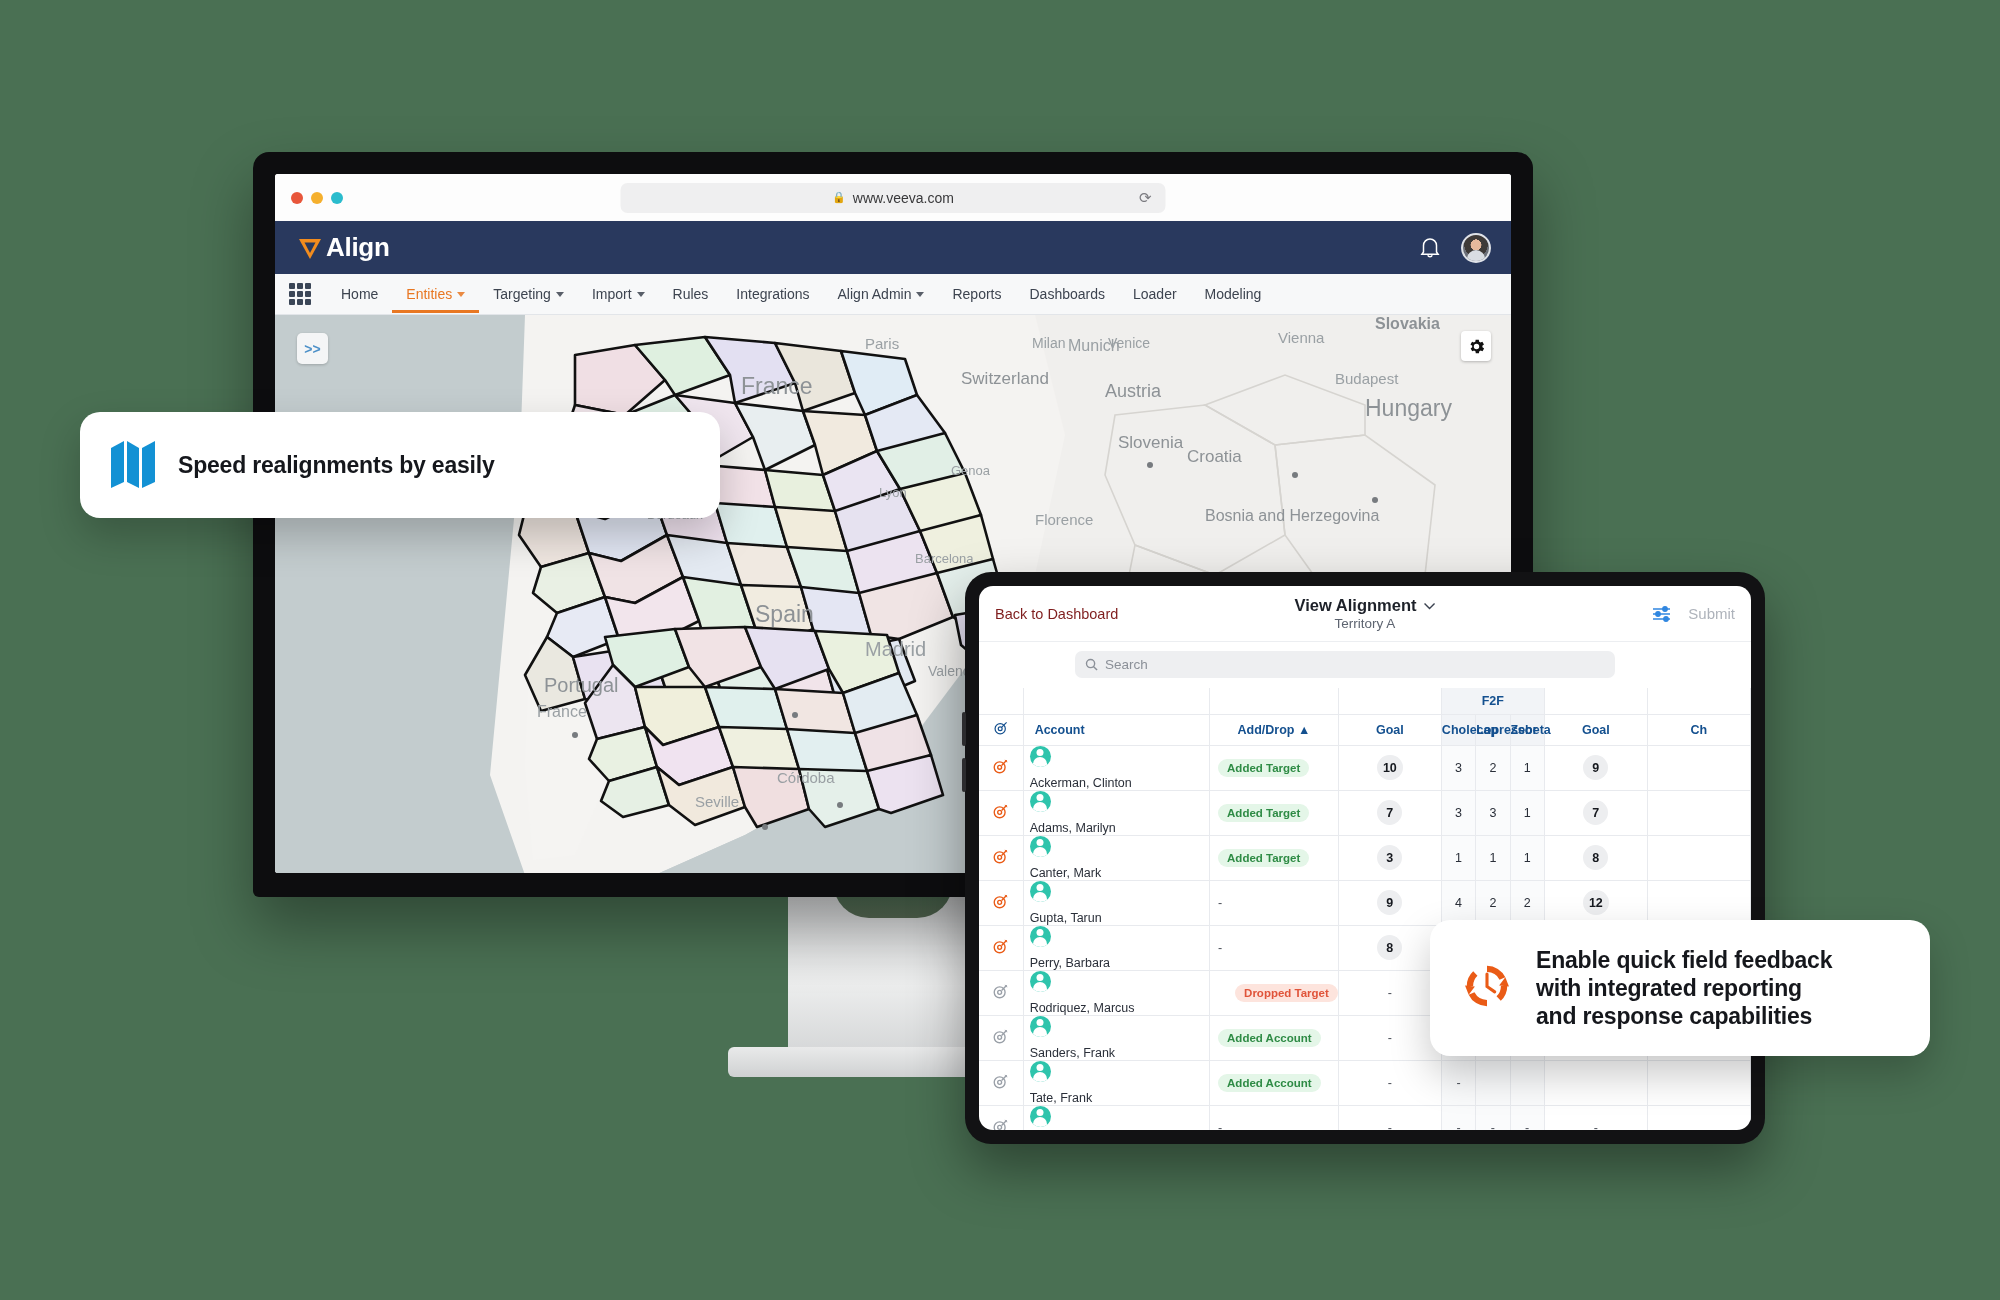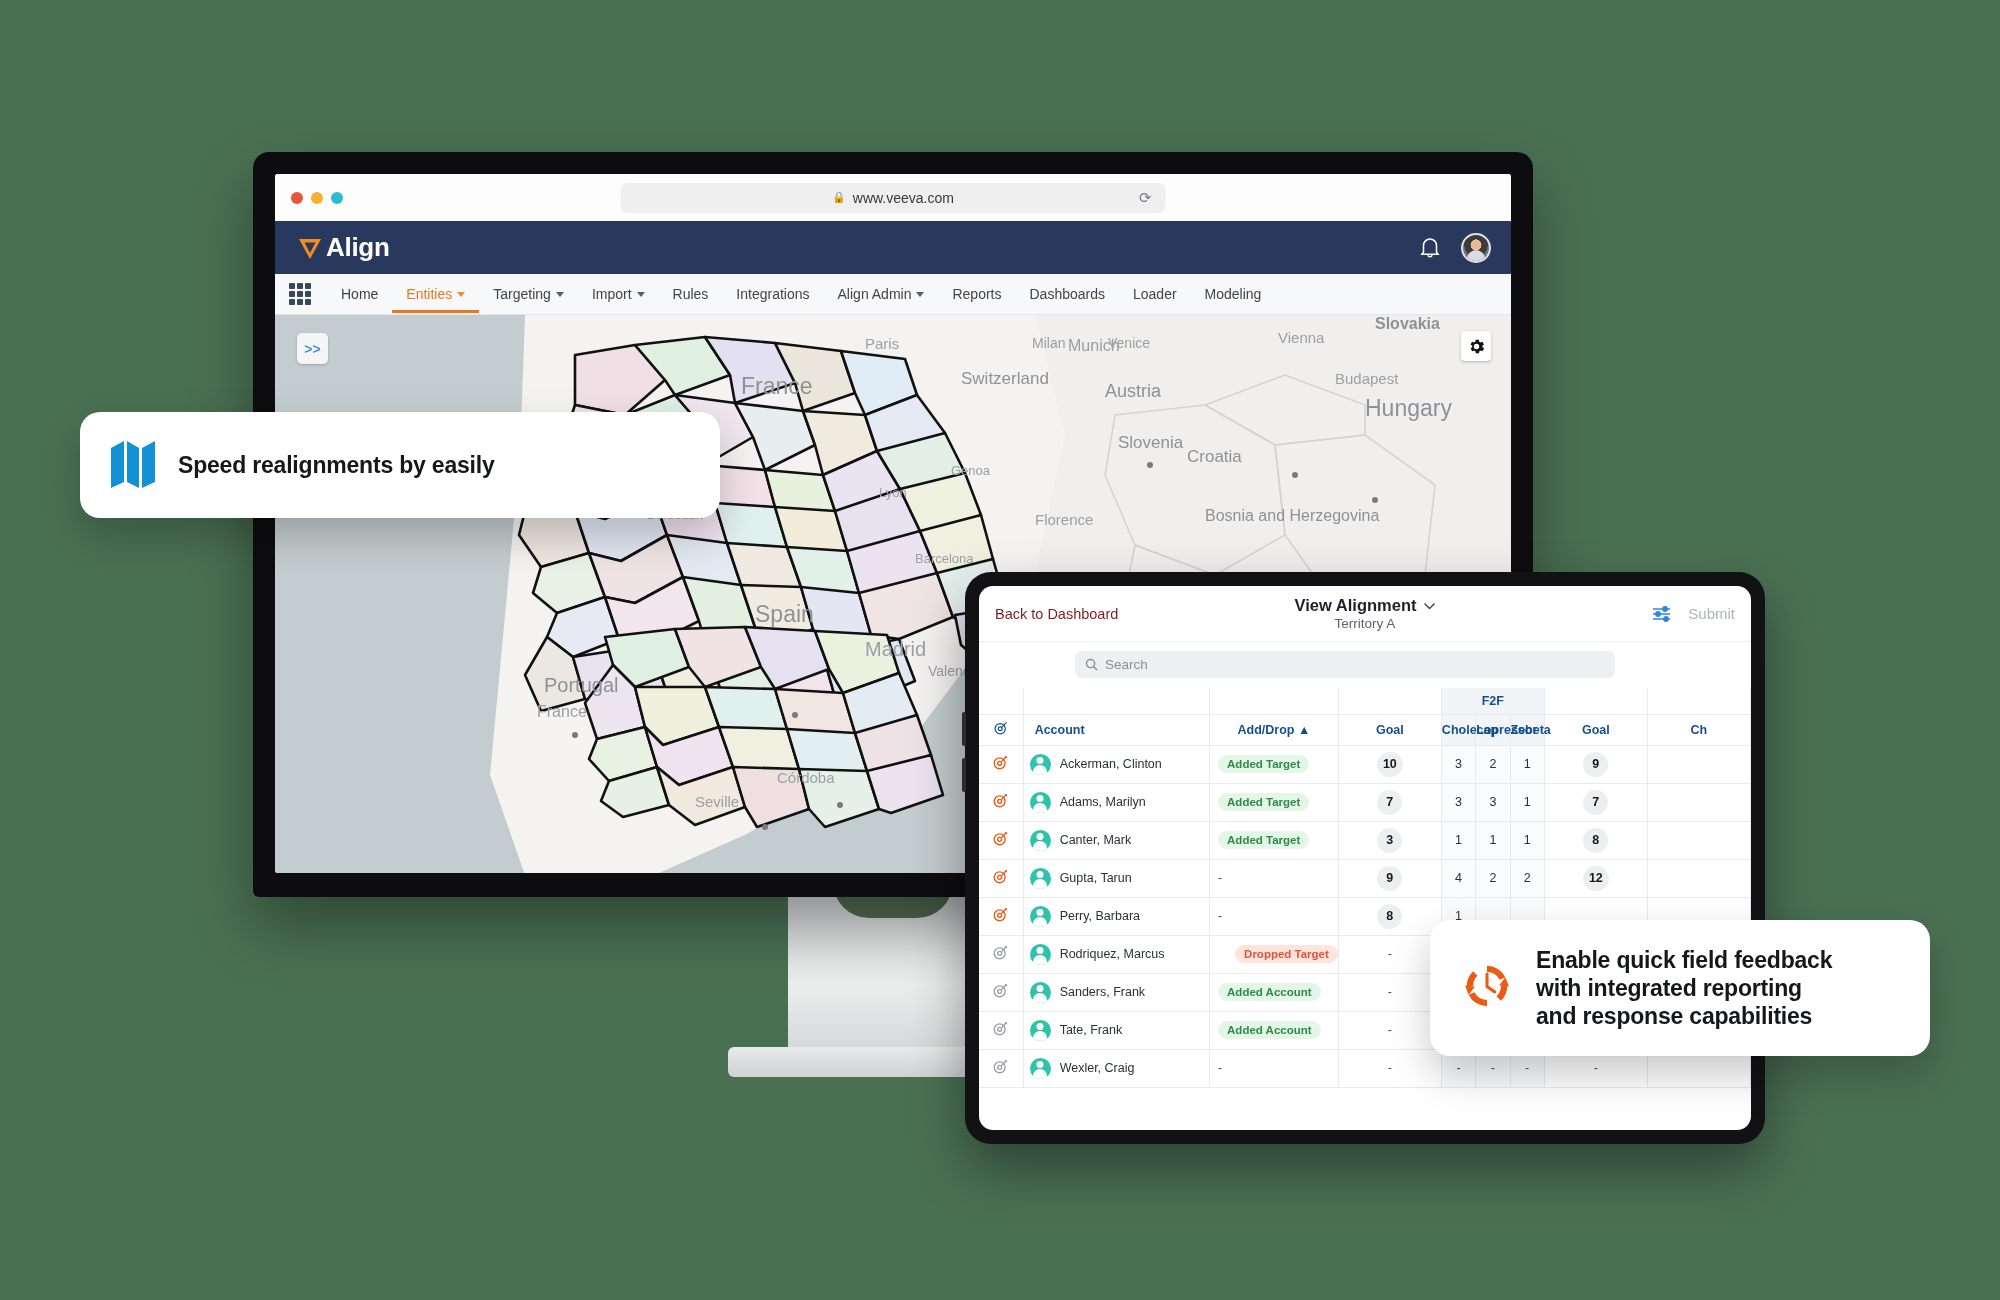--- a/index.html
+++ b/index.html
@@ -126,21 +126,21 @@
   table.grid { width:100%; border-collapse:collapse; table-layout:fixed; }
   table.grid th, table.grid td { border-right:1px solid #e8eaee; border-bottom:1px solid #e8eaee; }
   .grp-row th { background:#f4f6f9; height:26px; font-size:12.5px; color:#14508f; font-weight:700; }
   .grp-empty { background:#fff !important; }
   .hdr-row th { height:31px; font-size:12.5px; color:#14508f; font-weight:700; background:#fff; }
   .hdr-row th.shade, .grp-row th.shade { background:#f2f4f7; }
   td.shade { background:#fafbfc; }
   .c-icon{width:36px}.c-acct{width:152px}.c-ad{width:105px}.c-num{width:84px}
   .grid td { height:38px; font-size:12.5px; color:#2a2f39; text-align:center; }
   .grid td.left { text-align:left; }
-  .acct-cell { display:flex; align-items:center; gap:9px; padding-left:6px; }
+  .acct-cell { display:flex; gap:9px; padding-left:6px;flex-direction:column; }
   .person {
     width:21px;height:21px;border-radius:50%;background:#2ec4ac;flex:0 0 21px;position:relative;overflow:hidden;
   }
   .person:before{content:"";position:absolute;left:50%;top:3.5px;transform:translateX(-50%);width:7px;height:7px;border-radius:50%;background:#fff;}
   .person:after{content:"";position:absolute;left:50%;top:11.5px;transform:translateX(-50%);width:14px;height:11px;border-radius:7px 7px 0 0;background:#fff;}
   .acct-name { font-size:12.5px; color:#2a2f39; white-space:nowrap; }
   .pill { display:inline-block; padding:3px 9px; border-radius:11px; font-size:11.5px; font-weight:600; }
   .pill.added { background:#e4f6e8; color:#2e8b45; }
   .pill.dropped { background:#fde4dd; color:#e0543a; }
   .bubble { display:inline-flex; align-items:center; justify-content:center; min-width:25px; height:25px; padding:0 6px; border-radius:13px; background:#edeef0; font-weight:700; font-size:12.5px; color:#16191f; }

